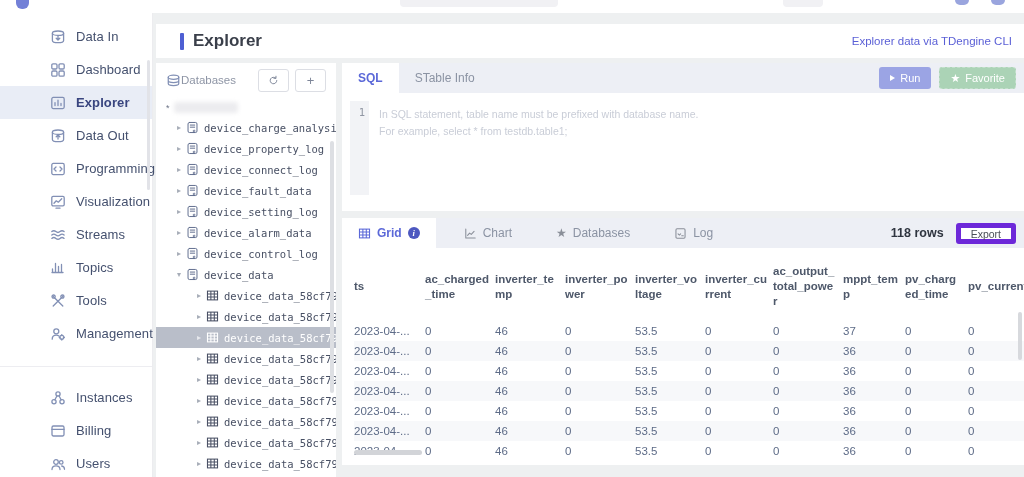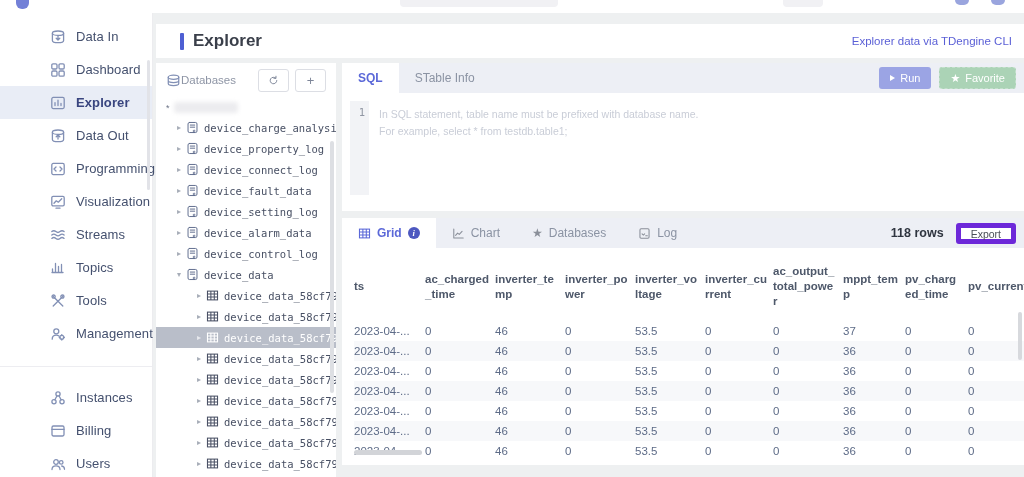--- a/index.html
+++ b/index.html
@@ -541,21 +541,21 @@
   </div>
   <div class="editor">
     <div class="gutter">1</div>
     <div class="ph-lines">In SQL statement, table name must be prefixed with database name.
 For example, select * from testdb.table1;</div>
   </div>
 </section>
 
 <section class="grid-panel">
   <div class="tabbar">
-    <div style="display:flex;align-items:stretch;">
+    <div style="display:flex;align-items:stretch;gap:12px;">
         <div class="tab active">
           <span class="tab-ic">
             <svg viewBox="0 0 16 16">
               <g fill="none" stroke="#5b68d8" stroke-width="1.3">
                 <rect x="1.8" y="2.6" width="12.4" height="10.8"></rect>
                 <path d="M1.8 6.2h12.4M1.8 9.8h12.4M6 2.6v10.8M10.2 2.6v10.8"></path>
               </g>
             </svg>
           </span>
           <span>Grid</span>

